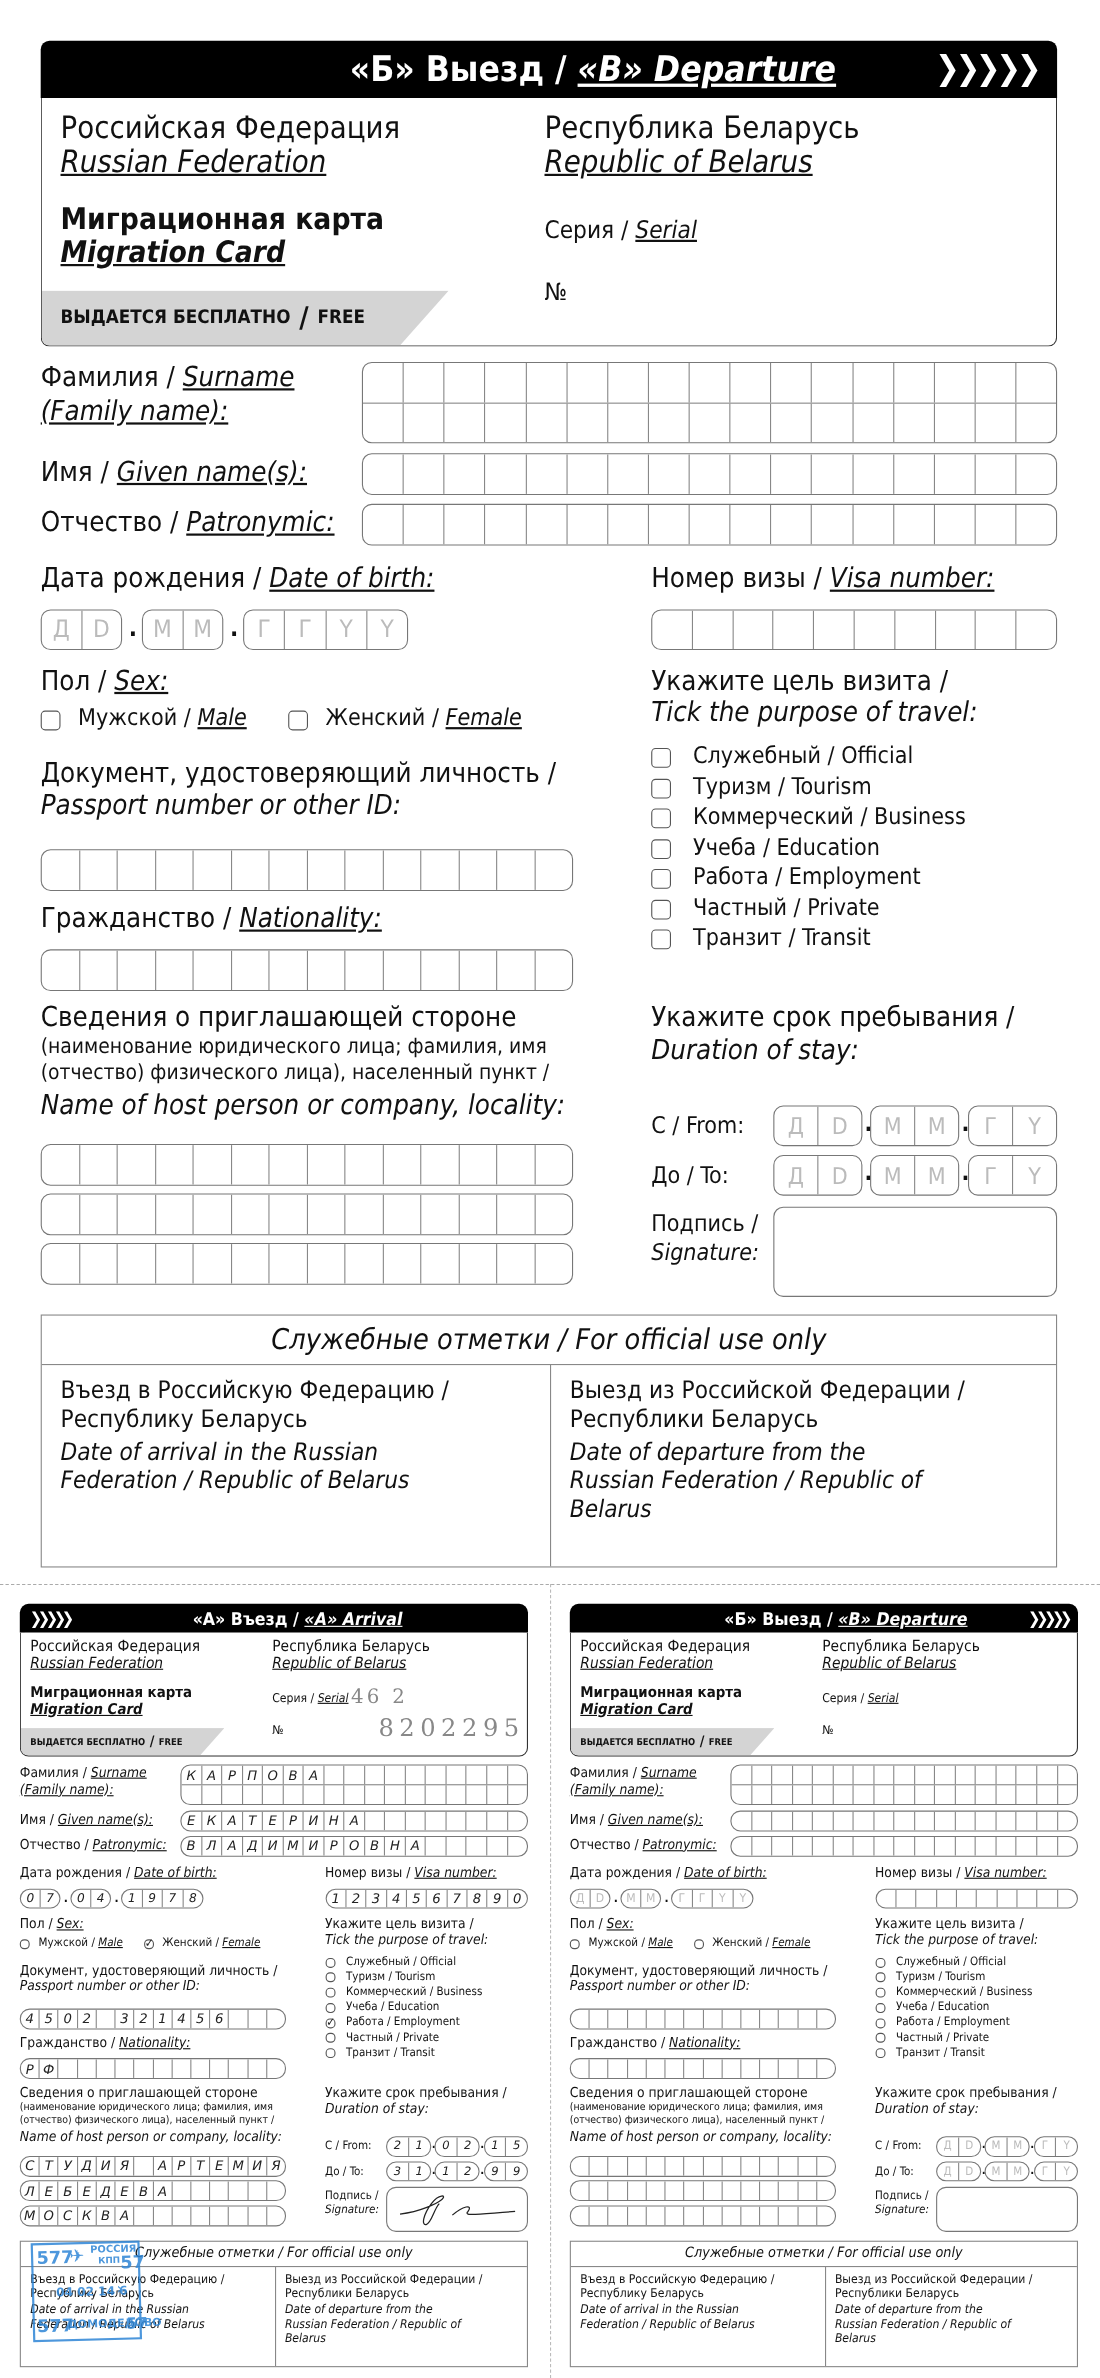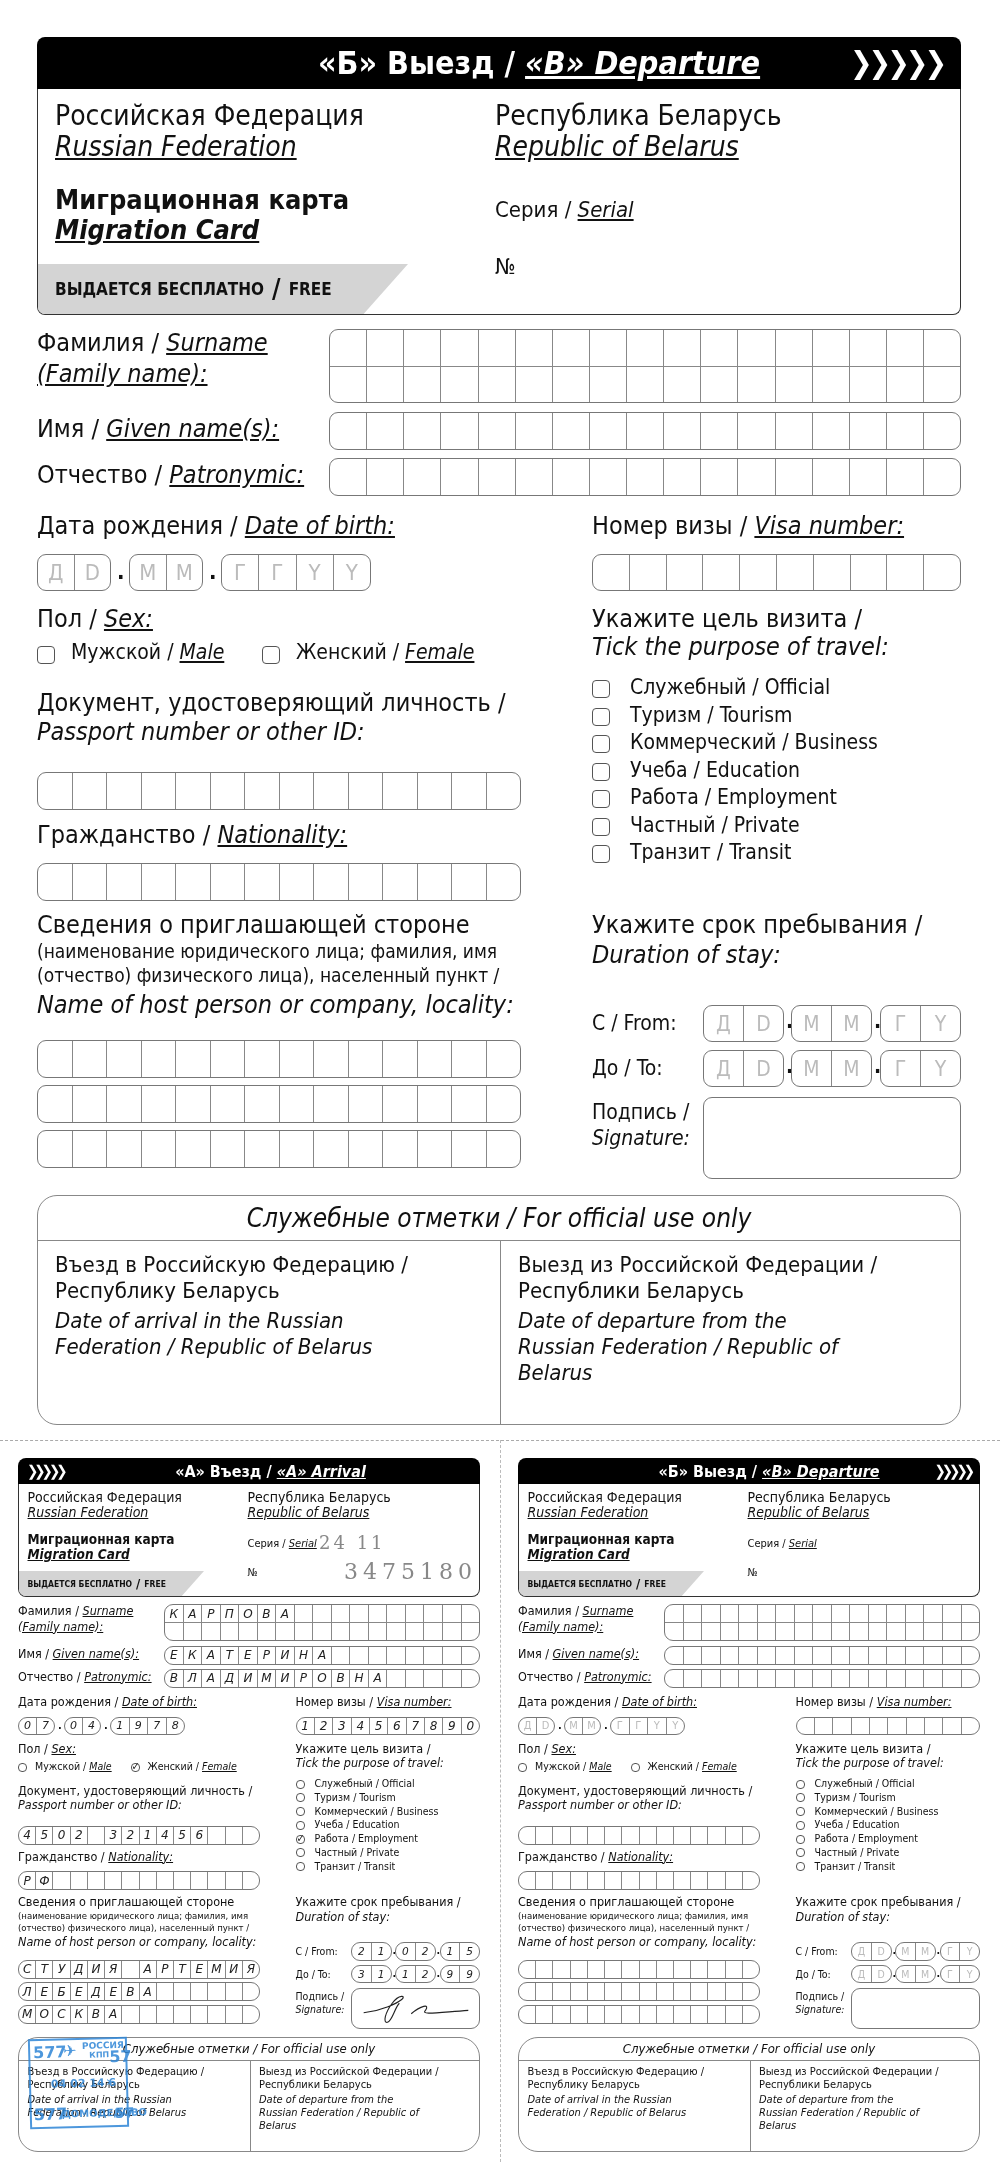--- a/index.html
+++ b/index.html
@@ -16,21 +16,21 @@
   .grid.two{flex-direction:column;}
   .row{display:flex;flex:1;}
   .row + .row{border-top:1.3px solid #888;}
   .cell{flex:1;border-left:1.3px solid #888;display:flex;align-items:center;justify-content:center;color:#bbb;font-size:inherit;}
   .cell:first-child{border-left:none;}
   .cell.hw{color:#222;font-family:"DejaVu Sans",sans-serif;font-style:italic;}
   .dot{position:absolute;font-weight:bold;}
   .cb{position:absolute;border:1.3px solid #555;border-radius:4px;box-sizing:border-box;}
   .cbtick{position:absolute;color:#222;font-weight:bold;}
   .sigbox{position:absolute;border:1.3px solid #777;border-radius:9px;box-sizing:border-box;}
-  .offbox{position:absolute;border:1.3px solid #888;border-radius:20px;box-sizing:border-box;}
+  .offbox{position:absolute;border:1.3px solid #888;border-radius:0;box-sizing:border-box;}
   .offhead{position:absolute;left:0;right:0;top:0;border-bottom:1.3px solid #888;text-align:center;font-style:italic;}
   .offdiv{position:absolute;border-left:1.3px solid #888;bottom:0;}
   .dash-h{position:absolute;left:0;right:0;border-top:1.5px dashed #aaa;}
   .dash-v{position:absolute;border-left:1.5px dashed #bbb;}
   .serialnum{position:absolute;font-family:"DejaVu Serif",serif;color:#888;letter-spacing:3px;}
   .stamp{position:absolute;color:#2f86d6;border:2px solid #2f86d6;opacity:.85;font-weight:bold;font-family:"DejaVu Sans",sans-serif;transform:rotate(-1.5deg);}
 </style>
 </head>
 <body>
 
@@ -381,22 +381,22 @@
           <div>Миграционная карта</div>
           <div class="it">Migration Card</div>
         </div>
         <div class="free" style="width: 185px; height: 25px; font-size: 8.5px; padding-left: 8.5px; box-sizing: border-box;">
           <span>ВЫДАЕТСЯ БЕСПЛАТНО</span>
           <span style="font-size: 13px; margin: 0px 4px;">/</span>
           <span>FREE</span>
         </div>
         <div class="lbl" style="left: 228.5px; top: 54px; font-size: 11px;"><span>Серия</span><span> / </span><span class="it">Serial</span></div>
         <div class="lbl" style="left: 228.5px; top: 82.5px; font-size: 11px;">№</div>
-        <div class="serialnum" style="left: 300px; top: 47.5px; font-size: 18px;">24 11</div>
-        <div class="serialnum" style="left: 325px; top: 75px; font-size: 22px; letter-spacing: 5px;">3475180</div>
+        <div class="serialnum" style="left: 300px; top: 47.5px; font-size: 18px;">46 2</div>
+        <div class="serialnum" style="left: 325px; top: 75px; font-size: 22px; letter-spacing: 5px;">8202295</div>
       </div>
       <div class="lbl" style="left: 0px; top: 145px; font-size: 12.5px; line-height: 1.25;">
         <div><span>Фамилия</span><span> / </span><span class="it">Surname</span></div>
         <div class="it">(Family name):</div>
       </div>
       <div class="grid two" style="left: 146px; top: 146px; width: 316px; height: 37px; font-size: 12px;">
         <div class="row">
           <div class="cell hw">К</div>
           <div class="cell hw">А</div>
           <div class="cell hw">Р</div>

